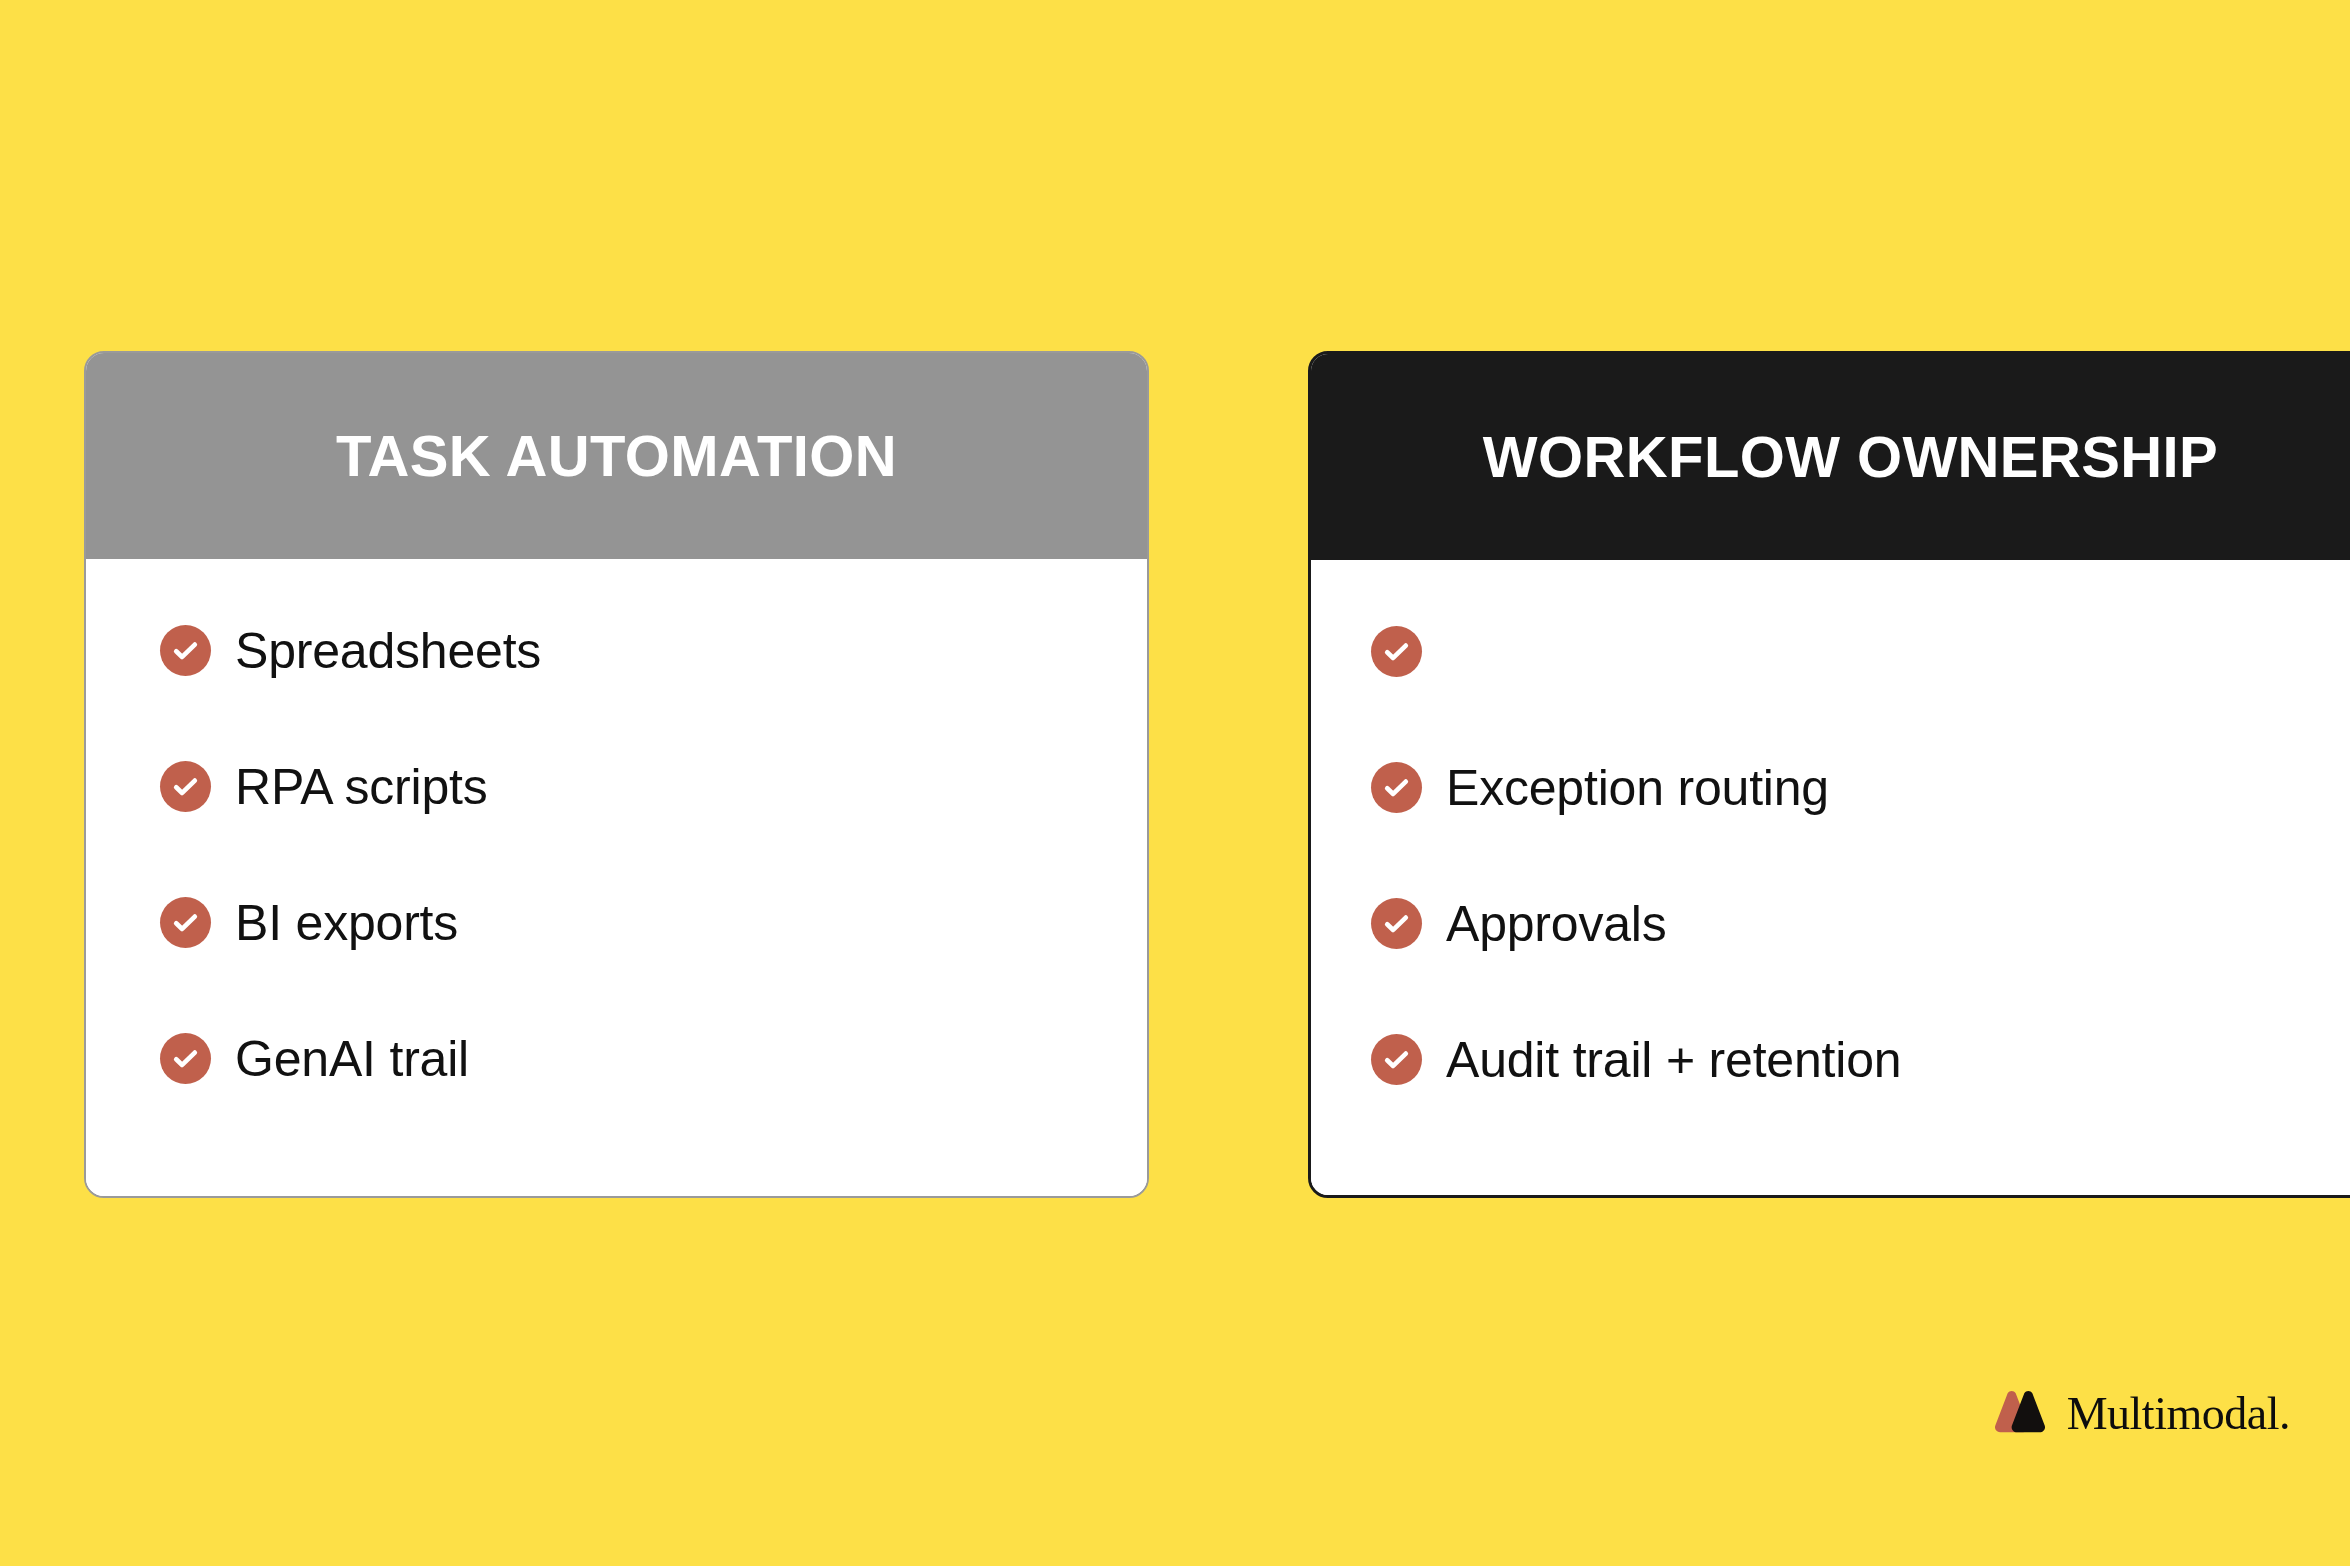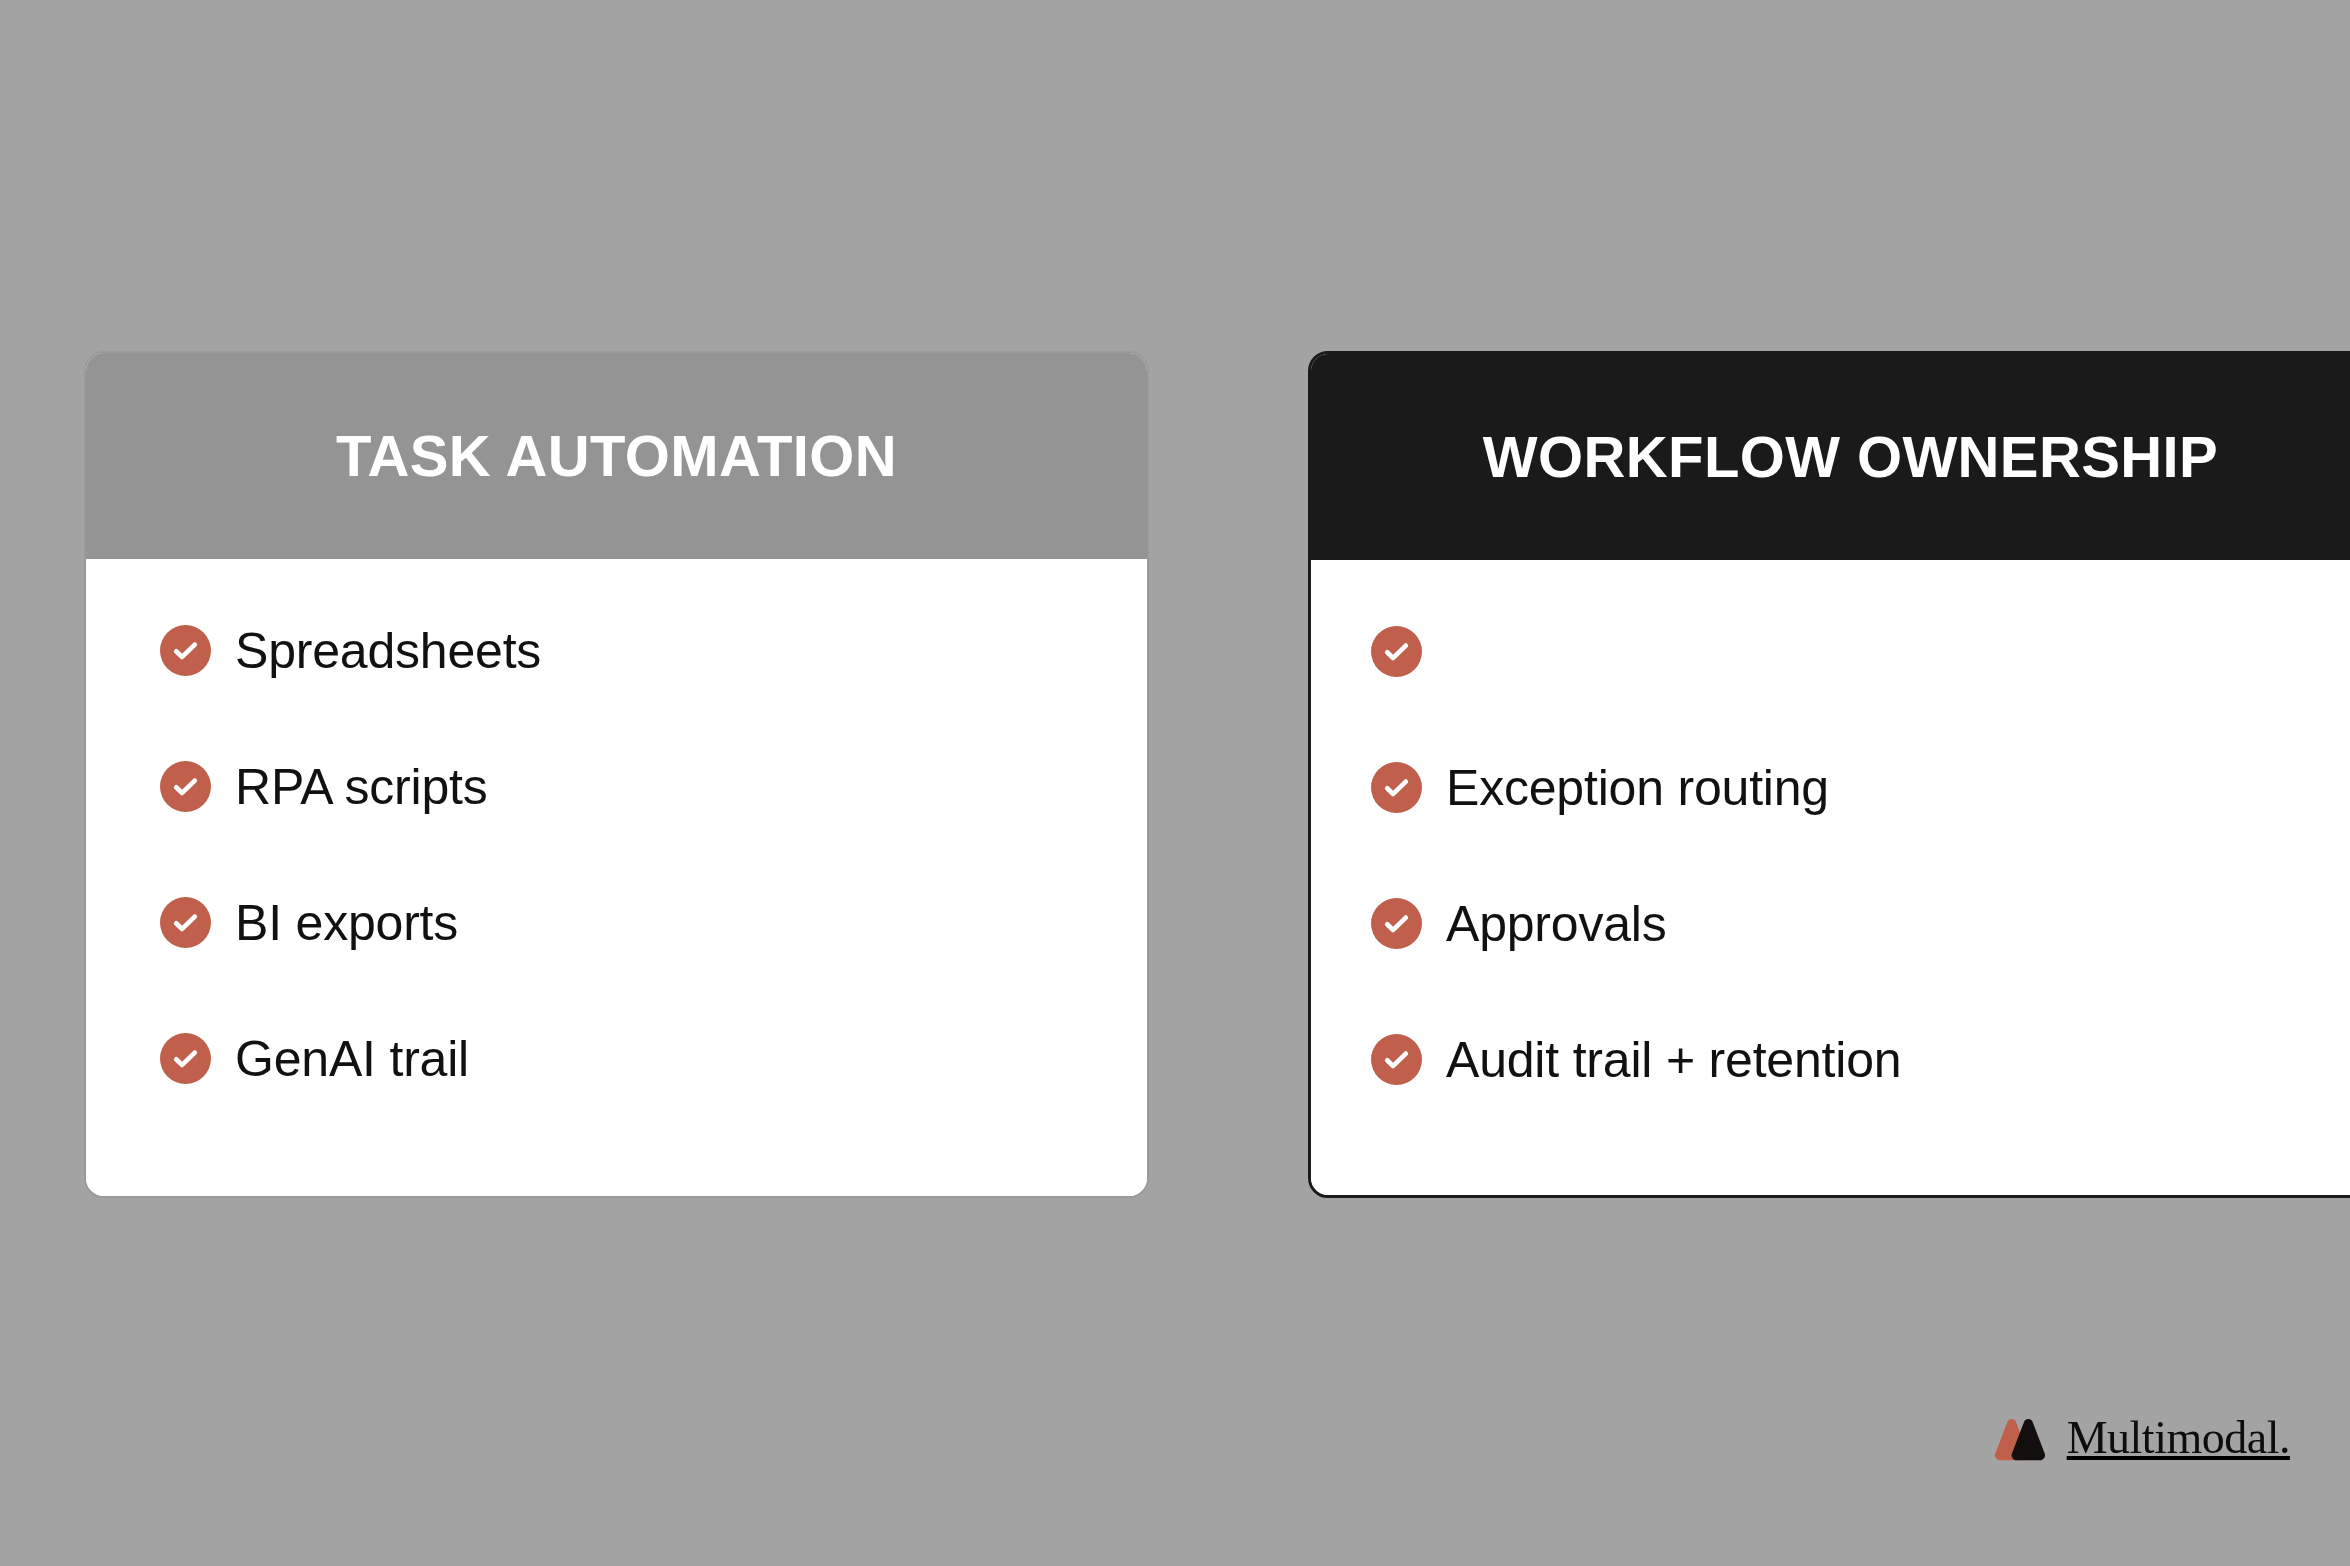--- a/index.html
+++ b/index.html
@@ -12,21 +12,21 @@
     height: 1567px;
     position: relative;
     overflow: hidden;
     font-family: "Liberation Sans", sans-serif;
     -webkit-font-smoothing: antialiased;
   }
 
   .canvas {
     position: absolute;
     inset: 0;
-    background: #a3a3a3;
+    background: #fde047;
   }
 
   
   .card {
     position: absolute;
     top: 351px;
     height: 847px;
     box-sizing: border-box;
     border-radius: 20px;
     background: #ffffff;
@@ -120,25 +120,24 @@
     color: #111111;
     line-height: 1;
     white-space: nowrap;
     letter-spacing: -0.2px;
   }
 
   
   .brand {
     position: absolute;
     left: 1988px;
-    top: 1415px;
-    display: flex;
-    align-items: flex-start;
+    top: 1376px;
+    display: flex;
+    align-items: flex-end;
     height: 61px;
-    text-decoration: underline;
   }
 
   .brand-mark {
     width: 64px;
     height: 50px;
     margin-right: 14.7px;
     flex: 0 0 auto;
   }
 
   .brand-mark svg { display: block; }

